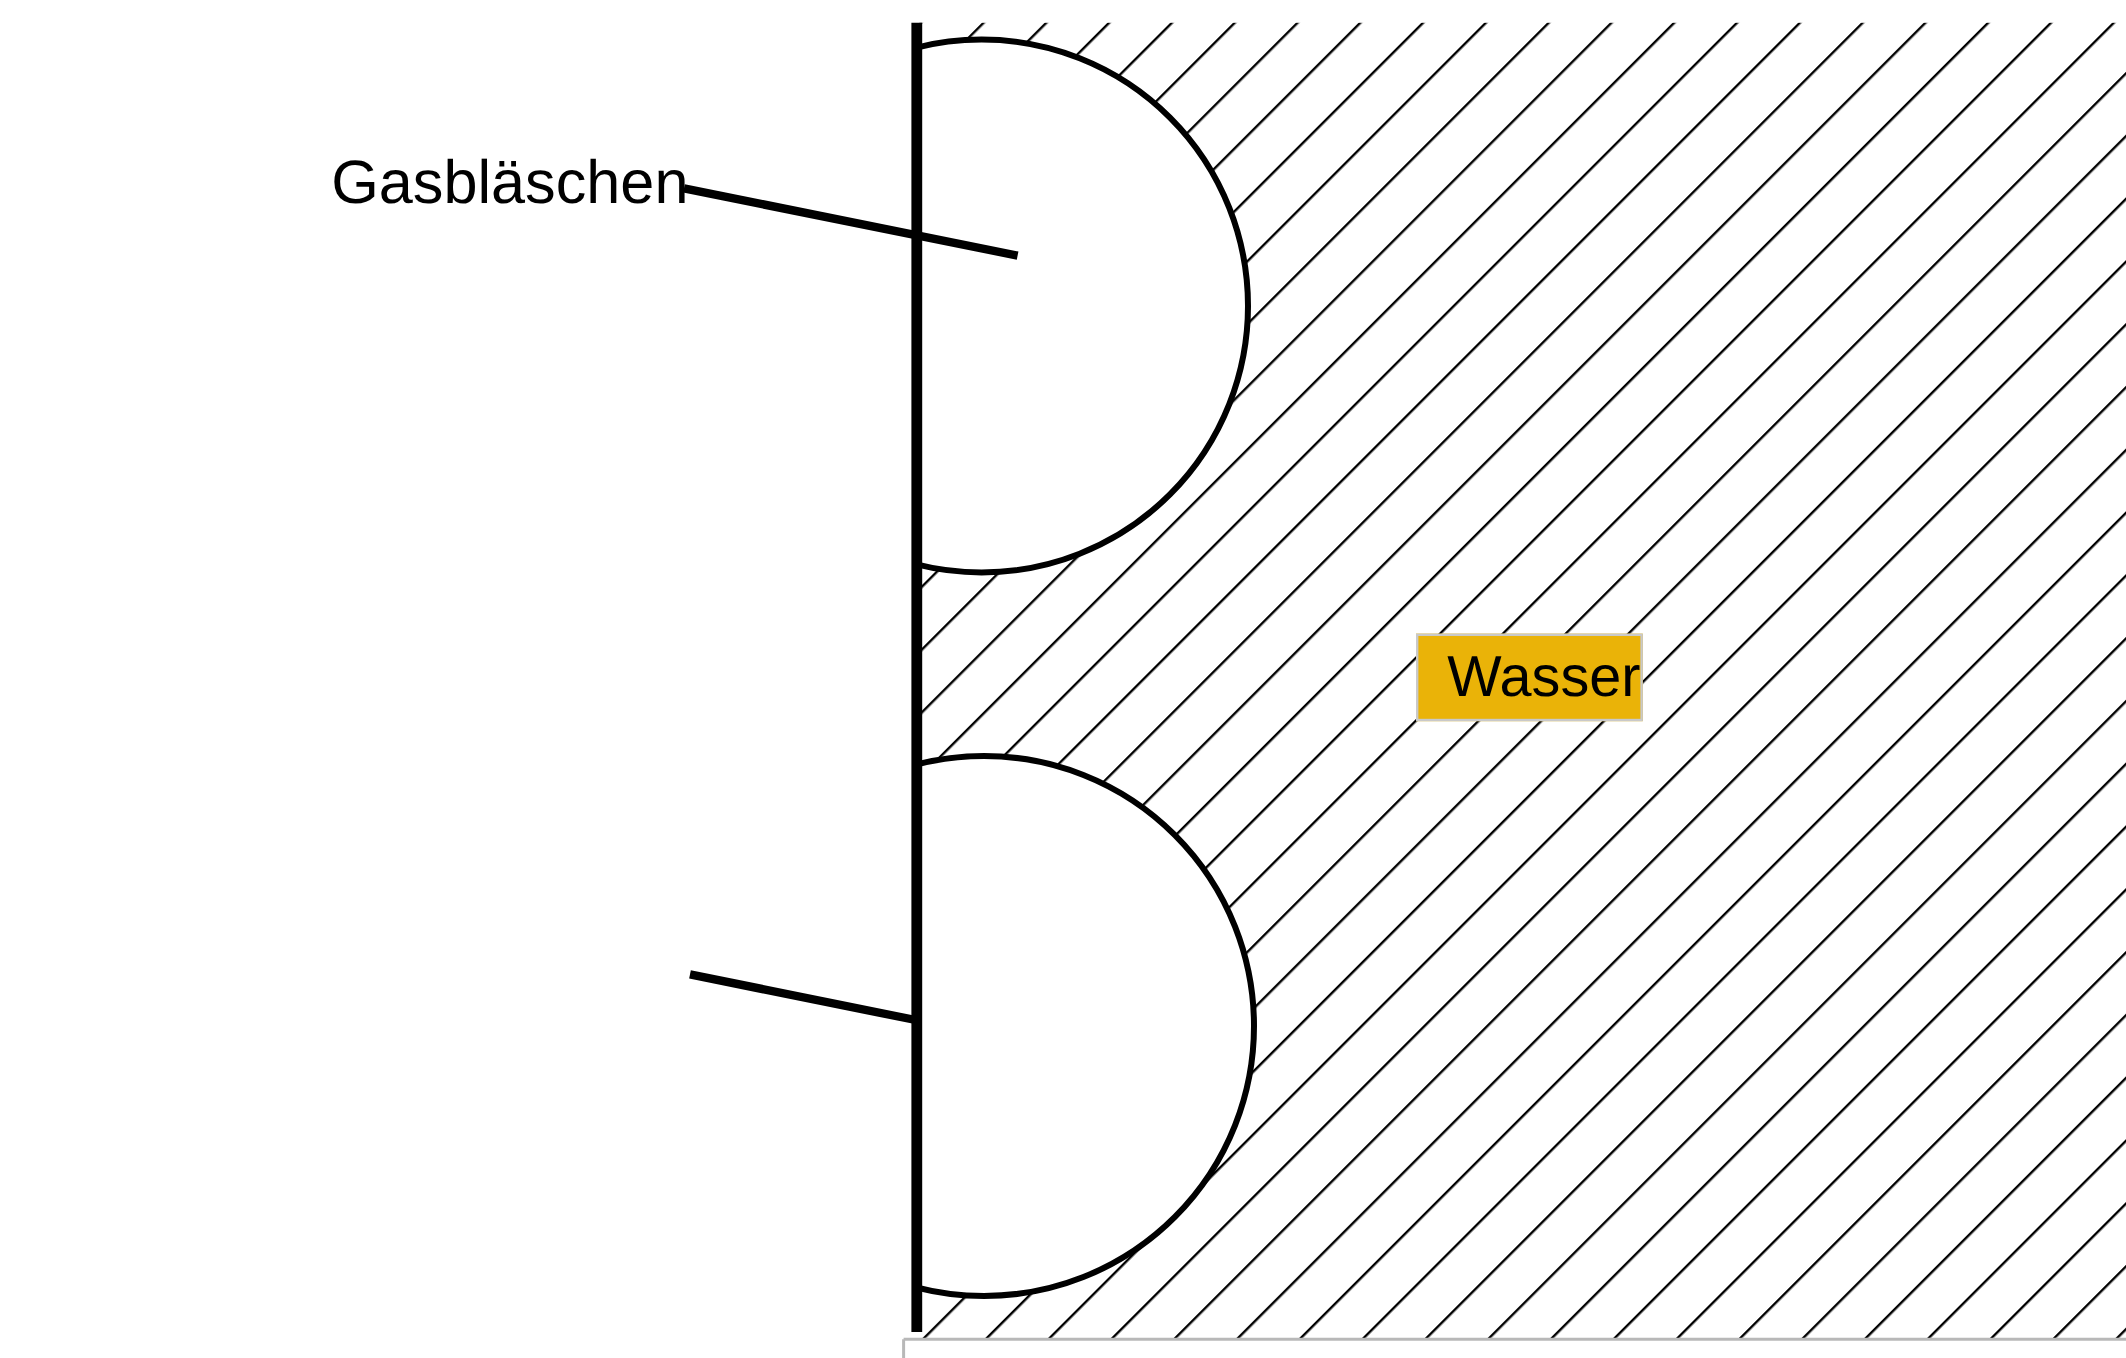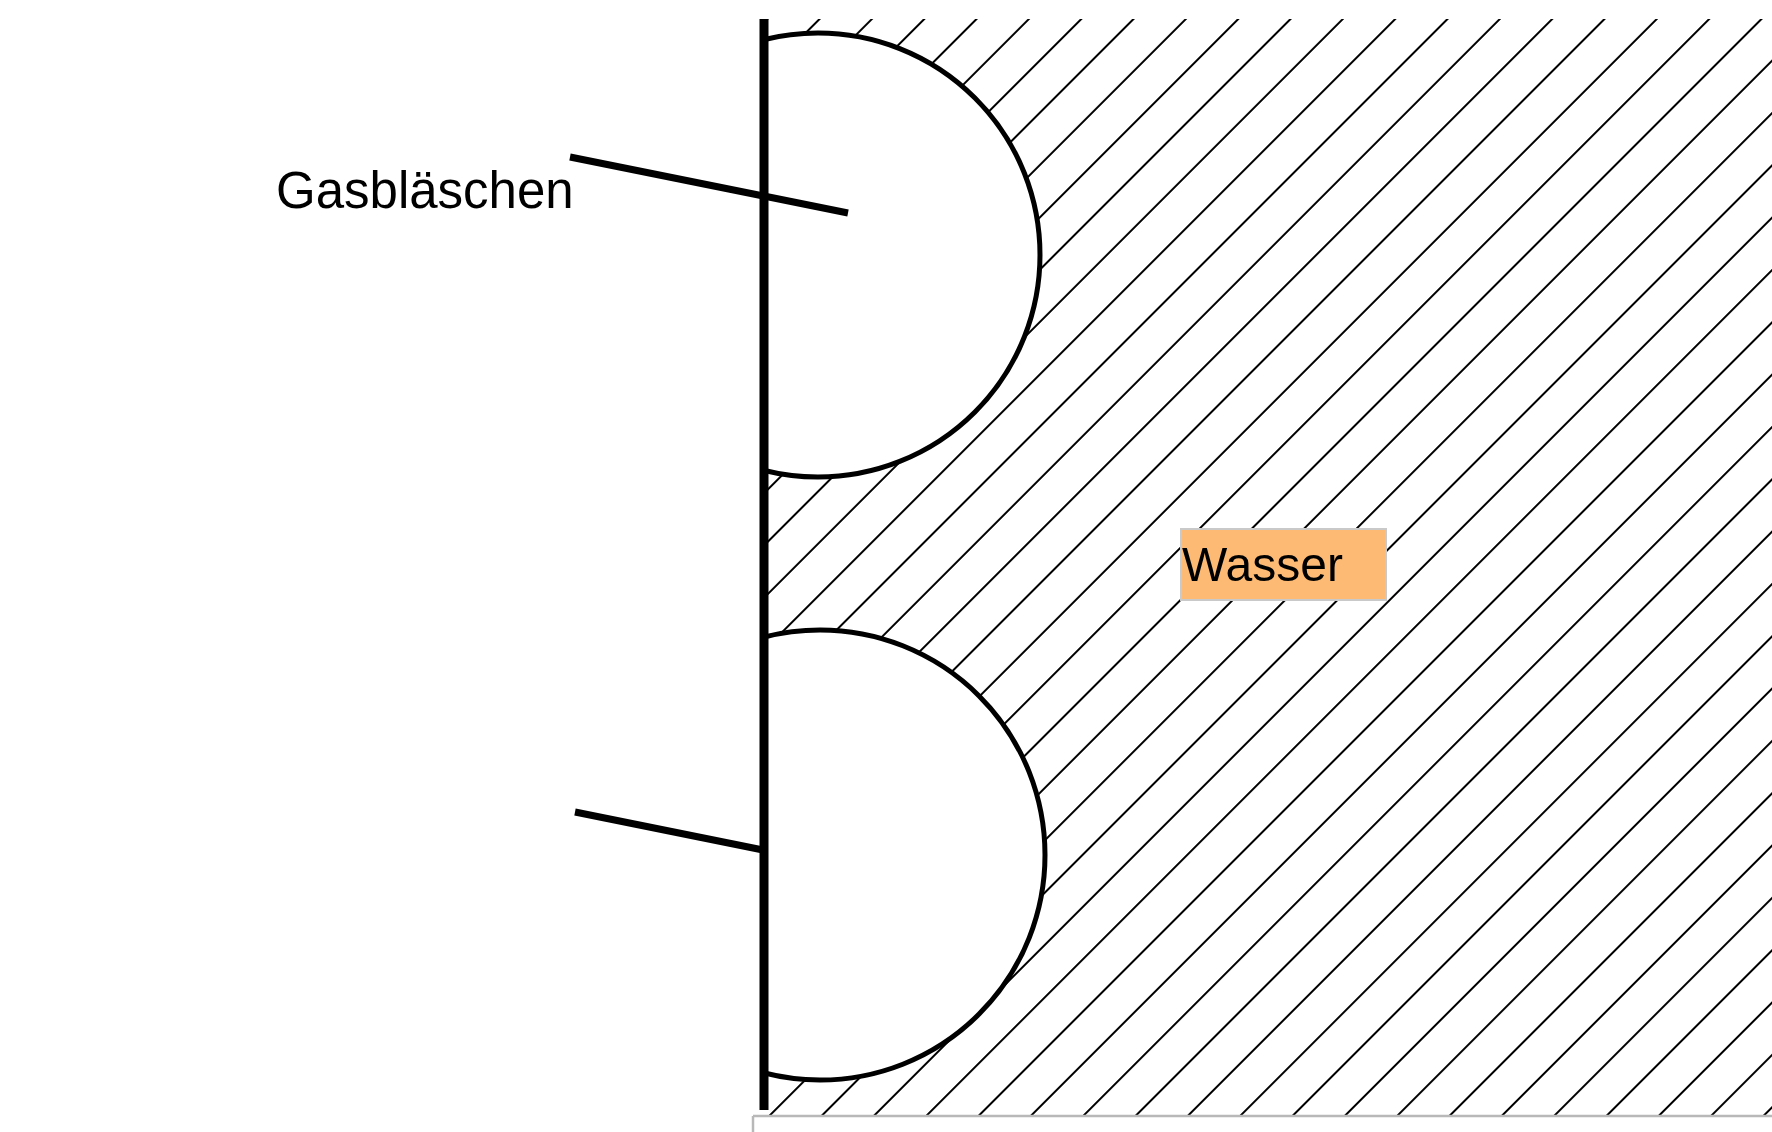--- a/index.html
+++ b/index.html
@@ -27,38 +27,37 @@
     position: absolute;
     color: #000000;
     font-size: 51px;
     line-height: 51px;
     white-space: nowrap;
     letter-spacing: 0px;
   }
   .label-gas-bubble {
     left: 276px;
     top: 126px;
-    margin-top: 39px;
   }
   .label-electrode-surface {
     left: 23px;
     top: 781px;
   }
   .water-box {
     position: absolute;
     left: 1180px;
     top: 528px;
-    width: 207px;
+    width: 189px;
     height: 73px;
-    background: #fdba74;
+    background: #eab308;
     border: 2px solid #c9c9c9;
     box-sizing: border-box;
     display: flex;
     align-items: center;
-    justify-content: flex-start;
+    justify-content: flex-end;
   }
   .water-box .water-text {
     color: #000000;
     font-size: 48px;
     line-height: 48px;
     white-space: nowrap;
   }
 </style>
 </head>
 <body>

